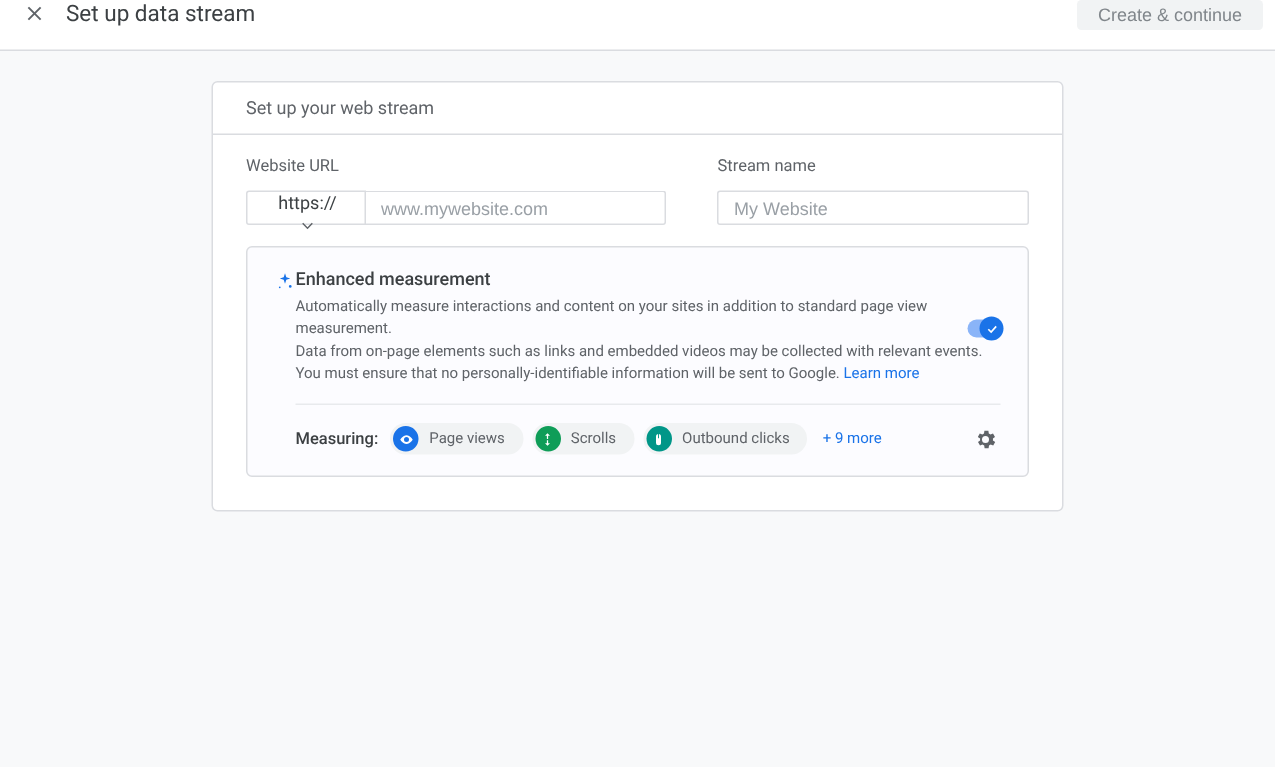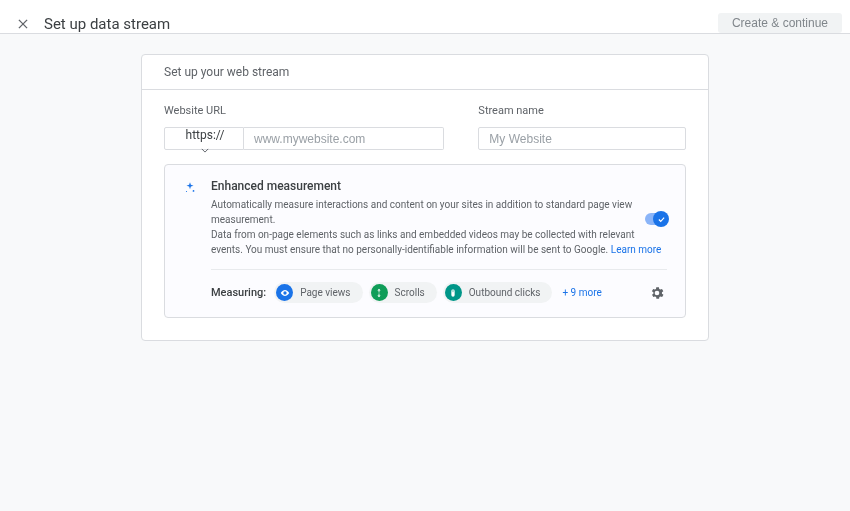--- a/index.html
+++ b/index.html
@@ -7,21 +7,21 @@
       font-family: 'Google Sans', Roboto, Arial, sans-serif;
       background: #f8f9fa;
       color: #202124;
       font-size: 13px;
     }
     .header {
       background: #fff;
       border-bottom: 1px solid #dadce0;
       height: 34px;
       display: flex;
-      align-items: flex-end;
+      align-items: flex-start;
       padding: 0 8px 0 14px;
       gap: 12px;
     }
     .close-btn { width:18px; height:18px; display:flex; align-items:center; justify-content:center; cursor:pointer; color:#5f6368; background:transparent; border:none; }
     .close-btn svg{width:14px;height:14px;}
     .header-title { font-size: 15px; color:#3c4043; }
     .header-spacer { flex:1; }
     .create-btn {
       background:#f1f3f4; color:#80868b; border:none; border-radius:3px;
       padding:3px 14px; font-size:12px; cursor:not-allowed;
@@ -52,21 +52,21 @@
     }
     .url-input::placeholder, .name-input::placeholder { color:#9aa0a6; }
     .name-input {
       height:23px; border:1px solid #dadce0; border-radius:2px;
       padding:0 10px; font-size:12px; color:#3c4043; outline:none;
     }
     .enh-card {
       margin-top:14px; border:1px solid #dadce0; border-radius:4px; background:#fcfcff;
       padding:14px 18px;
     }
-    .enh-top { display:flex; gap:14px; position:relative; }
+    .enh-top { display:flex; position:relative; }
     .sparkle { flex-shrink:0; width:14px; height:14px; margin-top:2px; }
     .enh-content { flex:1; }
     .enh-title { font-size:12px; font-weight:500; color:#3c4043; margin-bottom:4px; }
     .enh-desc { font-size:10px; color:#5f6368; line-height:1.5; }
     .learn-more { color:#1a73e8; text-decoration:none; }
     .toggle {
       position:absolute; right:0; top:34px; width:22px; height:12px;
       background:#8ab4f8; border-radius:999px; cursor:pointer;
     }
     .toggle-knob {

